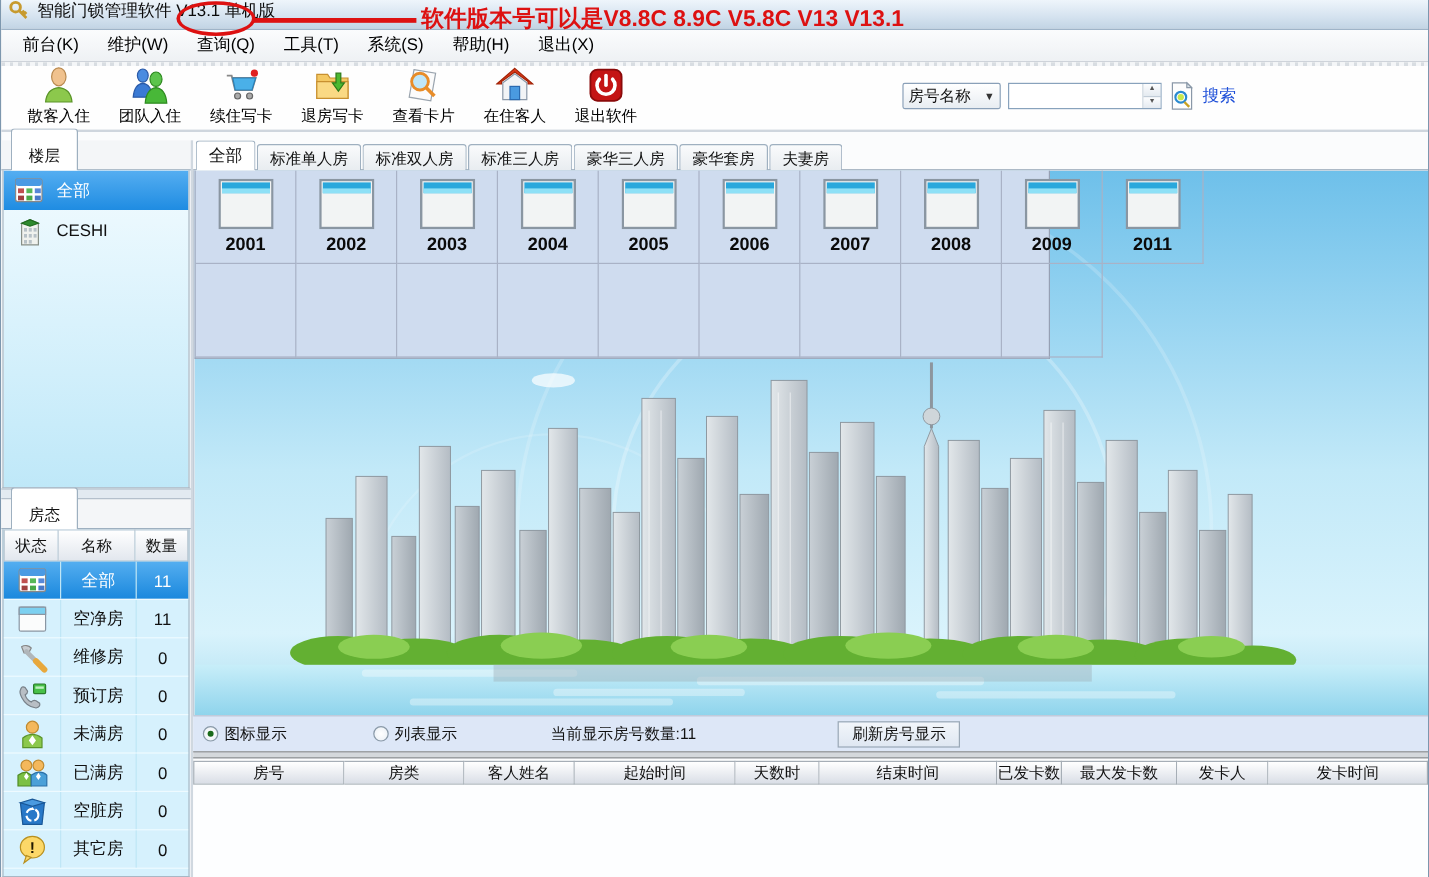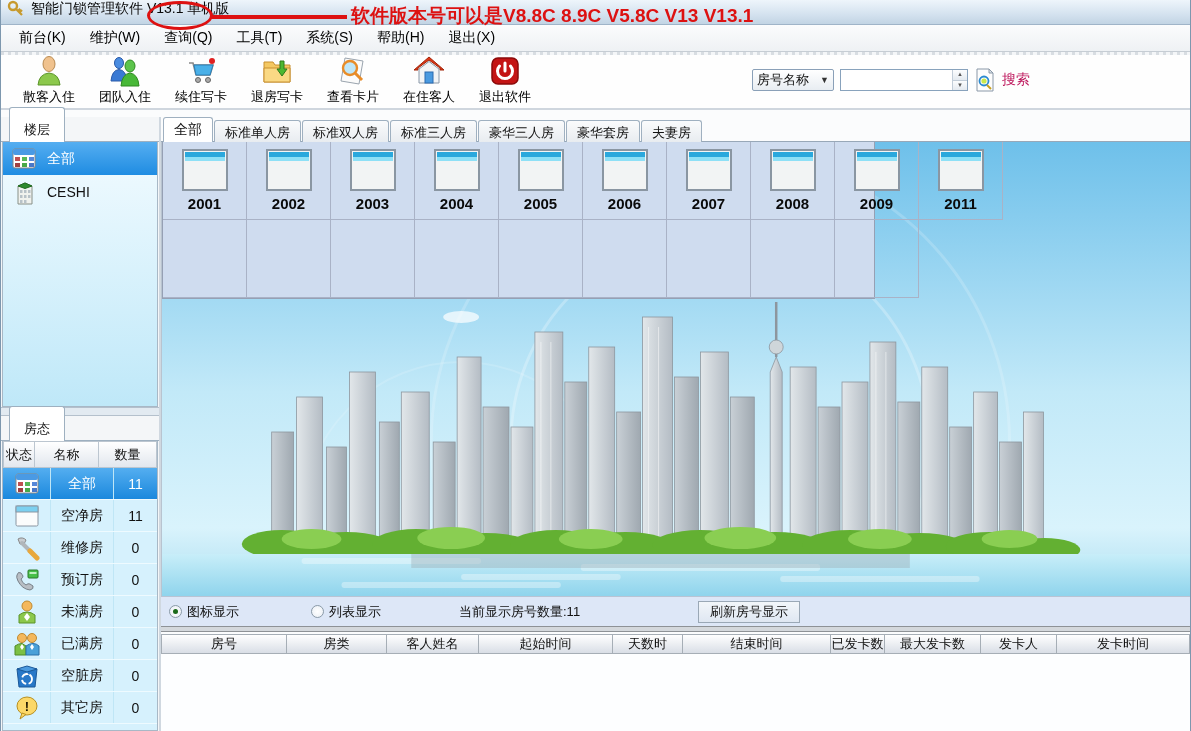--- a/index.html
+++ b/index.html
@@ -34,21 +34,21 @@
   .search-group { margin-left:auto; margin-right:160px; display:flex; align-items:center; gap:6px; }
   .field-select { width:82px; height:22px; border:1px solid #8aa0b8; border-radius:2px;
                   background:linear-gradient(#ffffff,#e8edf2); display:flex; align-items:center; padding:0 4px; font-size:13px; }
   .field-select .sel-arrow { margin-left:auto; font-size:9px; color:#333; }
   .search-input-wrap { width:128px; height:22px; border:1px solid #88a2bc; background:#fff; display:flex; }
   .search-input-wrap input { flex:1; border:none; outline:none; min-width:0; font-size:13px; padding:0 3px; background:transparent; }
   .spinner { width:15px; display:flex; flex-direction:column; border-left:1px solid #c2cdd8; }
   .spinner span { flex:1; font-size:6px; line-height:9px; text-align:center; color:#555; background:linear-gradient(#fcfdfe,#e4eaf0); }
   .spinner span + span { border-top:1px solid #c2cdd8; }
   .search-doc { width:22px; height:24px; }
-  .search-label { font-size:14px; color:#be185d; }
+  .search-label { font-size:14px; color:#1d4ed8; }
 
   
   .body { display:flex; height:621px; background:#fbfcfd; padding-top:7px; }
 
   
   .sidebar { width:160px; display:flex; flex-direction:column; border-right:2px solid #d0d8e0; background:#f4f6f8; }
   .side-tab-row { height:25px; display:flex; align-items:flex-end; padding-left:8px; border-bottom:1px solid #9eb0c0; }
   .side-tab { padding:13px 14px 3px; background:#fff; border:1px solid #9eb0c0; border-bottom:none;
               border-radius:3px 3px 0 0; font-size:13px; position:relative; top:1px; }
   .floors-panel { height:290px; display:flex; flex-direction:column; }
@@ -56,21 +56,21 @@
                  background:linear-gradient(#f2fbff, #c9ecfa 80%, #bfe8f8); overflow:hidden; }
   .floor-item { height:33px; display:flex; align-items:center; gap:10px; padding-left:8px; font-size:14px; cursor:pointer; }
   .floor-item.selected { background:linear-gradient(#55aef1,#1f8ce2); color:#fff; }
   .panel-splitter { height:9px; background:#e2eaf1; border-top:1px solid #b4c0cc; border-bottom:1px solid #b4c0cc; }
   .status-panel { flex:1; display:flex; flex-direction:column; }
   .status-table { flex:1; border:1px solid #a8b8c6; border-top:none; margin:0 1px; background:#d6f1fd; display:flex; flex-direction:column; overflow:hidden; }
   .status-header { display:flex; height:27px; }
   .status-header .hcell { background:linear-gradient(#ffffff,#e2e7ee); border:1px solid #bcc6d0; border-left:none;
       display:flex; align-items:center; justify-content:center; font-size:13px; }
   .status-header .hcell:first-child { border-left:1px solid #bcc6d0; }
-  .hc0 { width:32px; } .hc1 { width:64px; } .hc2 { flex:1; }
+  .hc0 { width:46px; } .hc1 { width:64px; } .hc2 { flex:1; }
   .status-row { display:flex; height:32px; border-bottom:1px solid #eefaff; align-items:center; cursor:pointer; }
   .status-row .c0 { width:47px; display:flex; justify-content:center; }
   .status-row .c1 { width:64px; text-align:center; font-size:14px; border-left:1px solid #bfe6f6; border-right:1px solid #bfe6f6; align-self:stretch; display:flex; align-items:center; justify-content:center; }
   .status-row .c2 { flex:1; text-align:center; font-size:14px; }
   .status-row.selected { background:linear-gradient(#54aef0,#1b88dd); color:#fff; }
   .status-row .sicon { width:26px; height:26px; }
 
   
   .main { flex:1; display:flex; flex-direction:column; min-width:0; }
   .room-tabs { height:25px; display:flex; align-items:flex-end; padding-left:2px; border-bottom:1px solid #98a8b8; background:#fbfcfd; }

